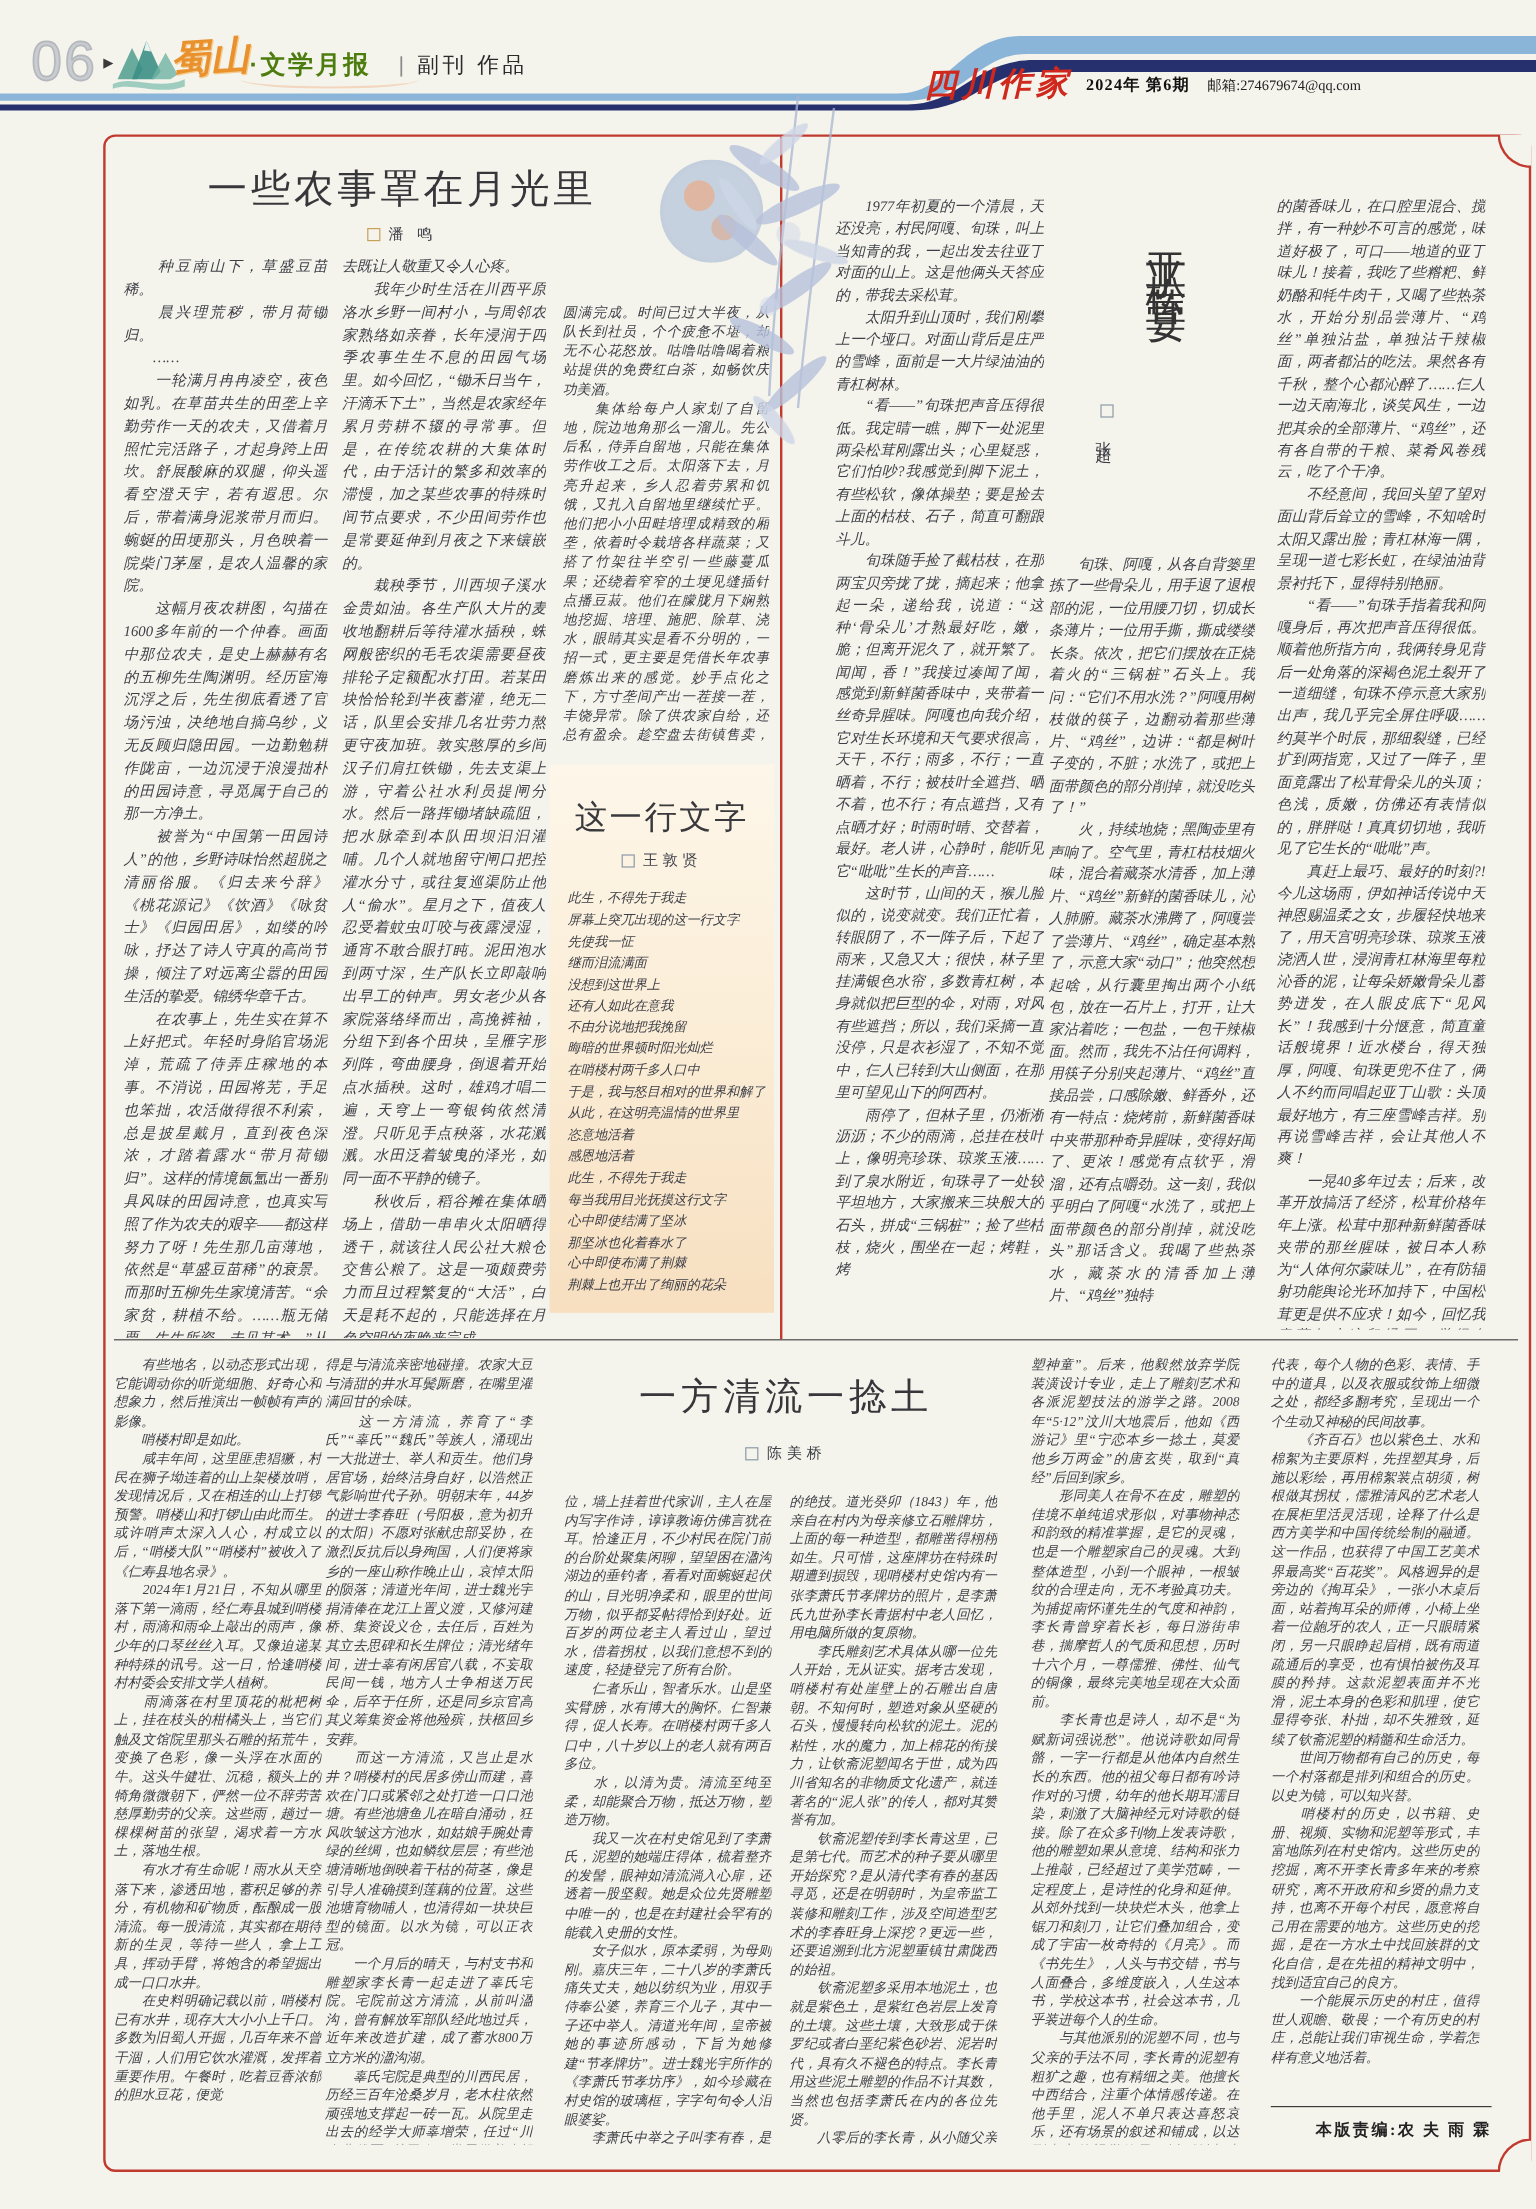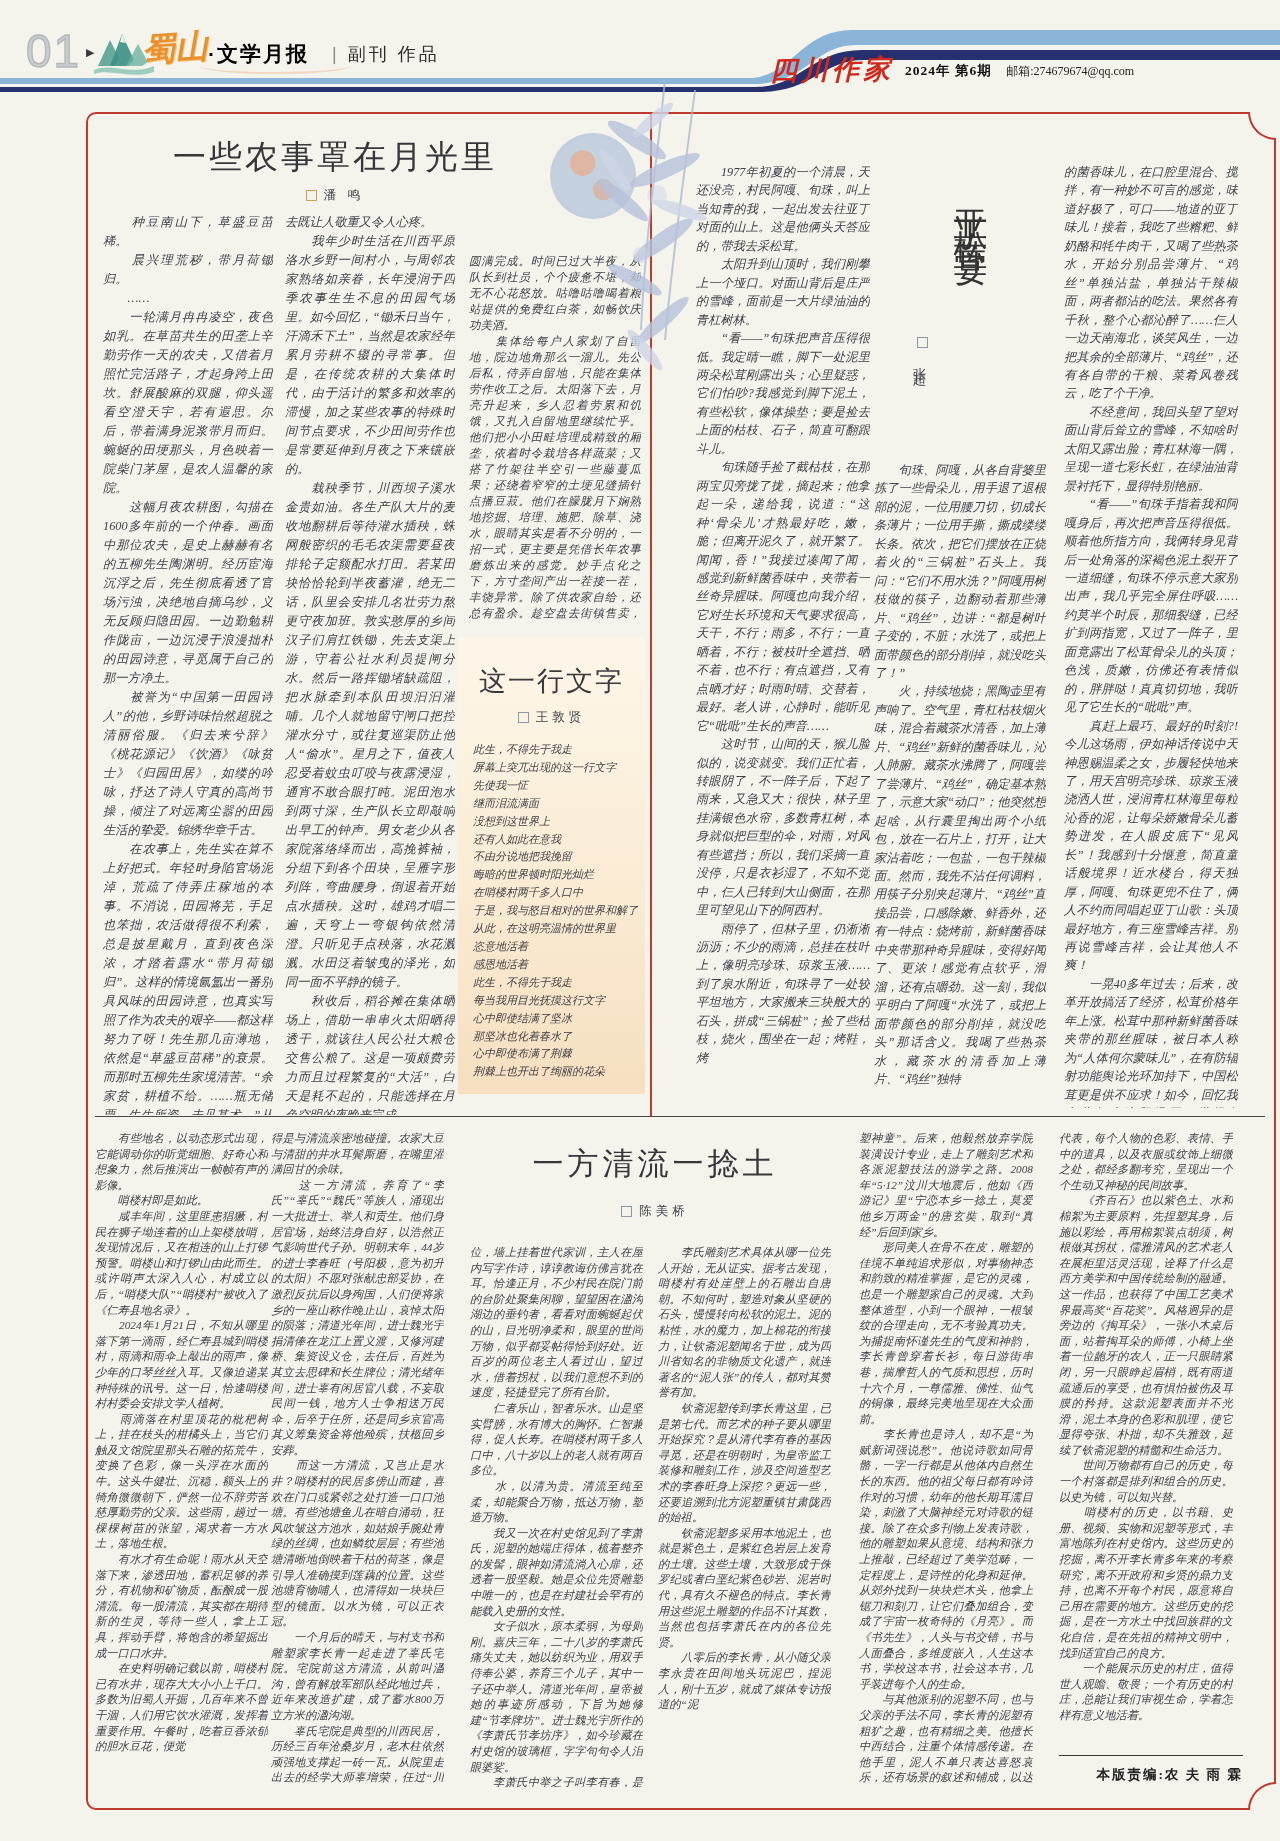--- a/index.html
+++ b/index.html
@@ -3,21 +3,21 @@
 <meta charset="utf-8">
 <style>
   html,body{margin:0;padding:0;}
   body{width:1280px;height:1841px;position:relative;background:#f5f4ec;font-family:"Liberation Sans",sans-serif;overflow:hidden;}
   
   .pagenum{position:absolute;left:26px;top:24px;font-size:46px;font-weight:400;color:transparent;-webkit-text-stroke:1.4px #b4b8bc;letter-spacing:2px;font-family:"Liberation Sans",sans-serif;}
   .pagenum-fallback{color:#c9ccd0;}
   .tri{position:absolute;left:86px;top:46px;font-size:11px;color:#3a3a3a;}
   .logo-svg{position:absolute;left:92px;top:28px;}
   .shushan{position:absolute;left:142px;top:26px;font-family:"Liberation Serif",serif;font-style:italic;font-weight:bold;font-size:33px;color:#e8912d;transform:rotate(-4deg);text-shadow:1px 1px 0 #f4c98b;}
-  .mag-name{position:absolute;left:208px;top:40px;font-size:21px;font-weight:bold;color:#000000;letter-spacing:2px;}
+  .mag-name{position:absolute;left:208px;top:40px;font-size:21px;font-weight:bold;color:#4d7c0f;letter-spacing:2px;}
   .mag-swirl{position:absolute;left:200px;top:58px;width:150px;height:14px;border-bottom:2px solid #f2cfb4;border-radius:50%;opacity:.8;}
   .section-label{position:absolute;left:332px;top:42px;font-size:18px;color:#2b2b2b;letter-spacing:3px;}
   .section-label .bar{color:#8a8a8a;font-weight:200;margin-right:8px;}
   .swoosh{position:absolute;left:0;top:0;}
   .brand-red{position:absolute;left:770px;top:52px;font-family:"Liberation Serif",serif;font-style:italic;font-weight:bold;font-size:27px;color:#d0281c;letter-spacing:4px;transform:rotate(-1deg);}
   .issue-line{position:absolute;left:905px;top:62px;font-size:13.5px;color:#111;letter-spacing:1px;font-family:Liberation Serif, serif;}
   .issue-line .mail{font-size:12px;color:#222;letter-spacing:0;}
   
   .red-frame{position:absolute;left:86px;top:112px;width:1186px;height:1694px;border:2px solid #c03a30;border-radius:10px;}
   .notch{position:absolute;width:26px;height:26px;background:#f5f4ec;}
@@ -71,21 +71,21 @@
   .a4 .c3{left:375px;top:120px;width:173px;height:542px;}
   .a4 .c4{left:563px;top:120px;width:173px;height:542px;}
   .a4 .c5{left:764px;top:6px;width:174px;height:656px;}
   .a4 .c6{left:964px;top:6px;width:174px;height:600px;}
   .footer-line{position:absolute;left:964px;top:630px;width:184px;border-top:1.2px solid #3a3a3a;}
   .footer-editors{position:absolute;left:938px;top:641px;width:210px;text-align:right;font-size:13.5px;color:#222;font-family:"Liberation Serif",serif;font-weight:bold;letter-spacing:2px;}
 </style>
 </head>
 <body>
 
-<div class="pagenum pagenum-fallback">01</div>
+<div class="pagenum pagenum-fallback">06</div>
 <span class="tri">▶</span>
 
 <svg class="logo-svg" width="64" height="52" viewBox="0 0 64 52">
   <path d="M6 38 L18 12 L27 30 L22 38 Z" fill="#4f9e8e" opacity="0.85"></path>
   <path d="M18 38 L30 6 L42 32 L36 38 Z" fill="#3c8f86" opacity="0.9"></path>
   <path d="M30 6 L34 15 L28 14 Z" fill="#e9f2ee"></path>
   <path d="M34 38 L46 16 L56 34 L50 38 Z" fill="#6fb3a4" opacity="0.8"></path>
   <path d="M2 42 C 18 34, 40 48, 62 38 L62 44 C 40 52, 18 40, 2 46 Z" fill="#79bcae" opacity="0.7"></path>
 </svg>
 <div class="shushan">蜀山</div>
@@ -226,20 +226,21 @@
     </div>
   <div class="textcol kai c3">
       <p>位，墙上挂着世代家训，主人在屋内写字作诗，谆谆教诲仿佛言犹在耳。恰逢正月，不少村民在院门前的台阶处聚集闲聊，望望困在溋沟湖边的垂钓者，看看对面蜿蜒起伏的山，目光明净柔和，眼里的世间万物，似乎都妥帖得恰到好处。近百岁的两位老主人看过山，望过水，借着拐杖，以我们意想不到的速度，轻捷登完了所有台阶。</p>
       <p>　　仁者乐山，智者乐水。山是坚实臂膀，水有博大的胸怀。仁智兼得，促人长寿。在哨楼村两千多人口中，八十岁以上的老人就有两百多位。</p>
       <p>　　水，以清为贵。清流至纯至柔，却能聚合万物，抵达万物，塑造万物。</p>
       <p>　　我又一次在村史馆见到了李萧氏，泥塑的她端庄得体，梳着整齐的发髻，眼神如清流淌入心扉，还透着一股坚毅。她是众位先贤雕塑中唯一的，也是在封建社会罕有的能载入史册的女性。</p>
       <p>　　女子似水，原本柔弱，为母则刚。嘉庆三年，二十八岁的李萧氏痛失丈夫，她以纺织为业，用双手侍奉公婆，养育三个儿子，其中一子还中举人。清道光年间，皇帝被她的事迹所感动，下旨为她修建“节孝牌坊”。进士魏光宇所作的《李萧氏节孝坊序》，如今珍藏在村史馆的玻璃框，字字句句令人泪眼婆娑。</p>
       <p>　　李萧氏中举之子叫李有春，是钦斋泥塑第一代传人，他文武双全，不仅擅长雕刻，身怀在马背上雕刻</p>
     </div>
   <div class="textcol kai c4">
+      <p>的绝技。道光癸卯（1843）年，他亲自在村内为母亲修立石雕牌坊，上面的每一种造型，都雕凿得栩栩如生。只可惜，这座牌坊在特殊时期遭到损毁，现哨楼村史馆内有一张李萧氏节孝牌坊的照片，是李萧氏九世孙李长青据村中老人回忆，用电脑所做的复原物。</p>
       <p>　　李氏雕刻艺术具体从哪一位先人开始，无从证实。据考古发现，哨楼村有处崖壁上的石雕出自唐朝。不知何时，塑造对象从坚硬的石头，慢慢转向松软的泥土。泥的粘性，水的魔力，加上棉花的衔接力，让钦斋泥塑闻名于世，成为四川省知名的非物质文化遗产，就连著名的“泥人张”的传人，都对其赞誉有加。</p>
       <p>　　钦斋泥塑传到李长青这里，已是第七代。而艺术的种子要从哪里开始探究？是从清代李有春的基因寻觅，还是在明朝时，为皇帝监工装修和雕刻工作，涉及空间造型艺术的李春旺身上深挖？更远一些，还要追溯到北方泥塑重镇甘肃陇西的始祖。</p>
       <p>　　钦斋泥塑多采用本地泥土，也就是紫色土，是紫红色岩层上发育的土壤。这些土壤，大致形成于侏罗纪或者白垩纪紫色砂岩、泥岩时代，具有久不褪色的特点。李长青用这些泥土雕塑的作品不计其数，当然也包括李萧氏在内的各位先贤。</p>
       <p>　　八零后的李长青，从小随父亲李永贵在田间地头玩泥巴，捏泥人，刚十五岁，就成了媒体专访报道的“泥</p>
     </div>
   <div class="textcol kai c5">
       <p>塑神童”。后来，他毅然放弃学院装潢设计专业，走上了雕刻艺术和各派泥塑技法的游学之路。2008年“5·12”汶川大地震后，他如《西游记》里“宁恋本乡一捻土，莫爱他乡万两金”的唐玄奘，取到“真经”后回到家乡。</p>
       <p>　　形同美人在骨不在皮，雕塑的佳境不单纯追求形似，对事物神态和韵致的精准掌握，是它的灵魂，也是一个雕塑家自己的灵魂。大到整体造型，小到一个眼神，一根皱纹的合理走向，无不考验真功夫。为捕捉南怀谨先生的气度和神韵，李长青曾穿着长衫，每日游街串巷，揣摩哲人的气质和思想，历时十六个月，一尊儒雅、佛性、仙气的铜像，最终完美地呈现在大众面前。</p>
       <p>　　李长青也是诗人，却不是“为赋新词强说愁”。他说诗歌如同骨骼，一字一行都是从他体内自然生长的东西。他的祖父每日都有吟诗作对的习惯，幼年的他长期耳濡目染，刺激了大脑神经元对诗歌的链接。除了在众多刊物上发表诗歌，他的雕塑如果从意境、结构和张力上推敲，已经超过了美学范畴，一定程度上，是诗性的化身和延伸。从郊外找到一块块烂木头，他拿上锯刀和刻刀，让它们叠加组合，变成了宇宙一枚奇特的《月亮》。而《书先生》，人头与书交错，书与人面叠合，多维度嵌入，人生这本书，学校这本书，社会这本书，几乎装进每个人的生命。</p>
       <p>　　与其他派别的泥塑不同，也与父亲的手法不同，李长青的泥塑有粗犷之趣，也有精细之美。他擅长中西结合，注重个体情感传递。在他手里，泥人不单只表达喜怒哀乐，还有场景的叙述和铺成，以达到丰富的视觉效果。以《钟旭出巡》系列为</p>

